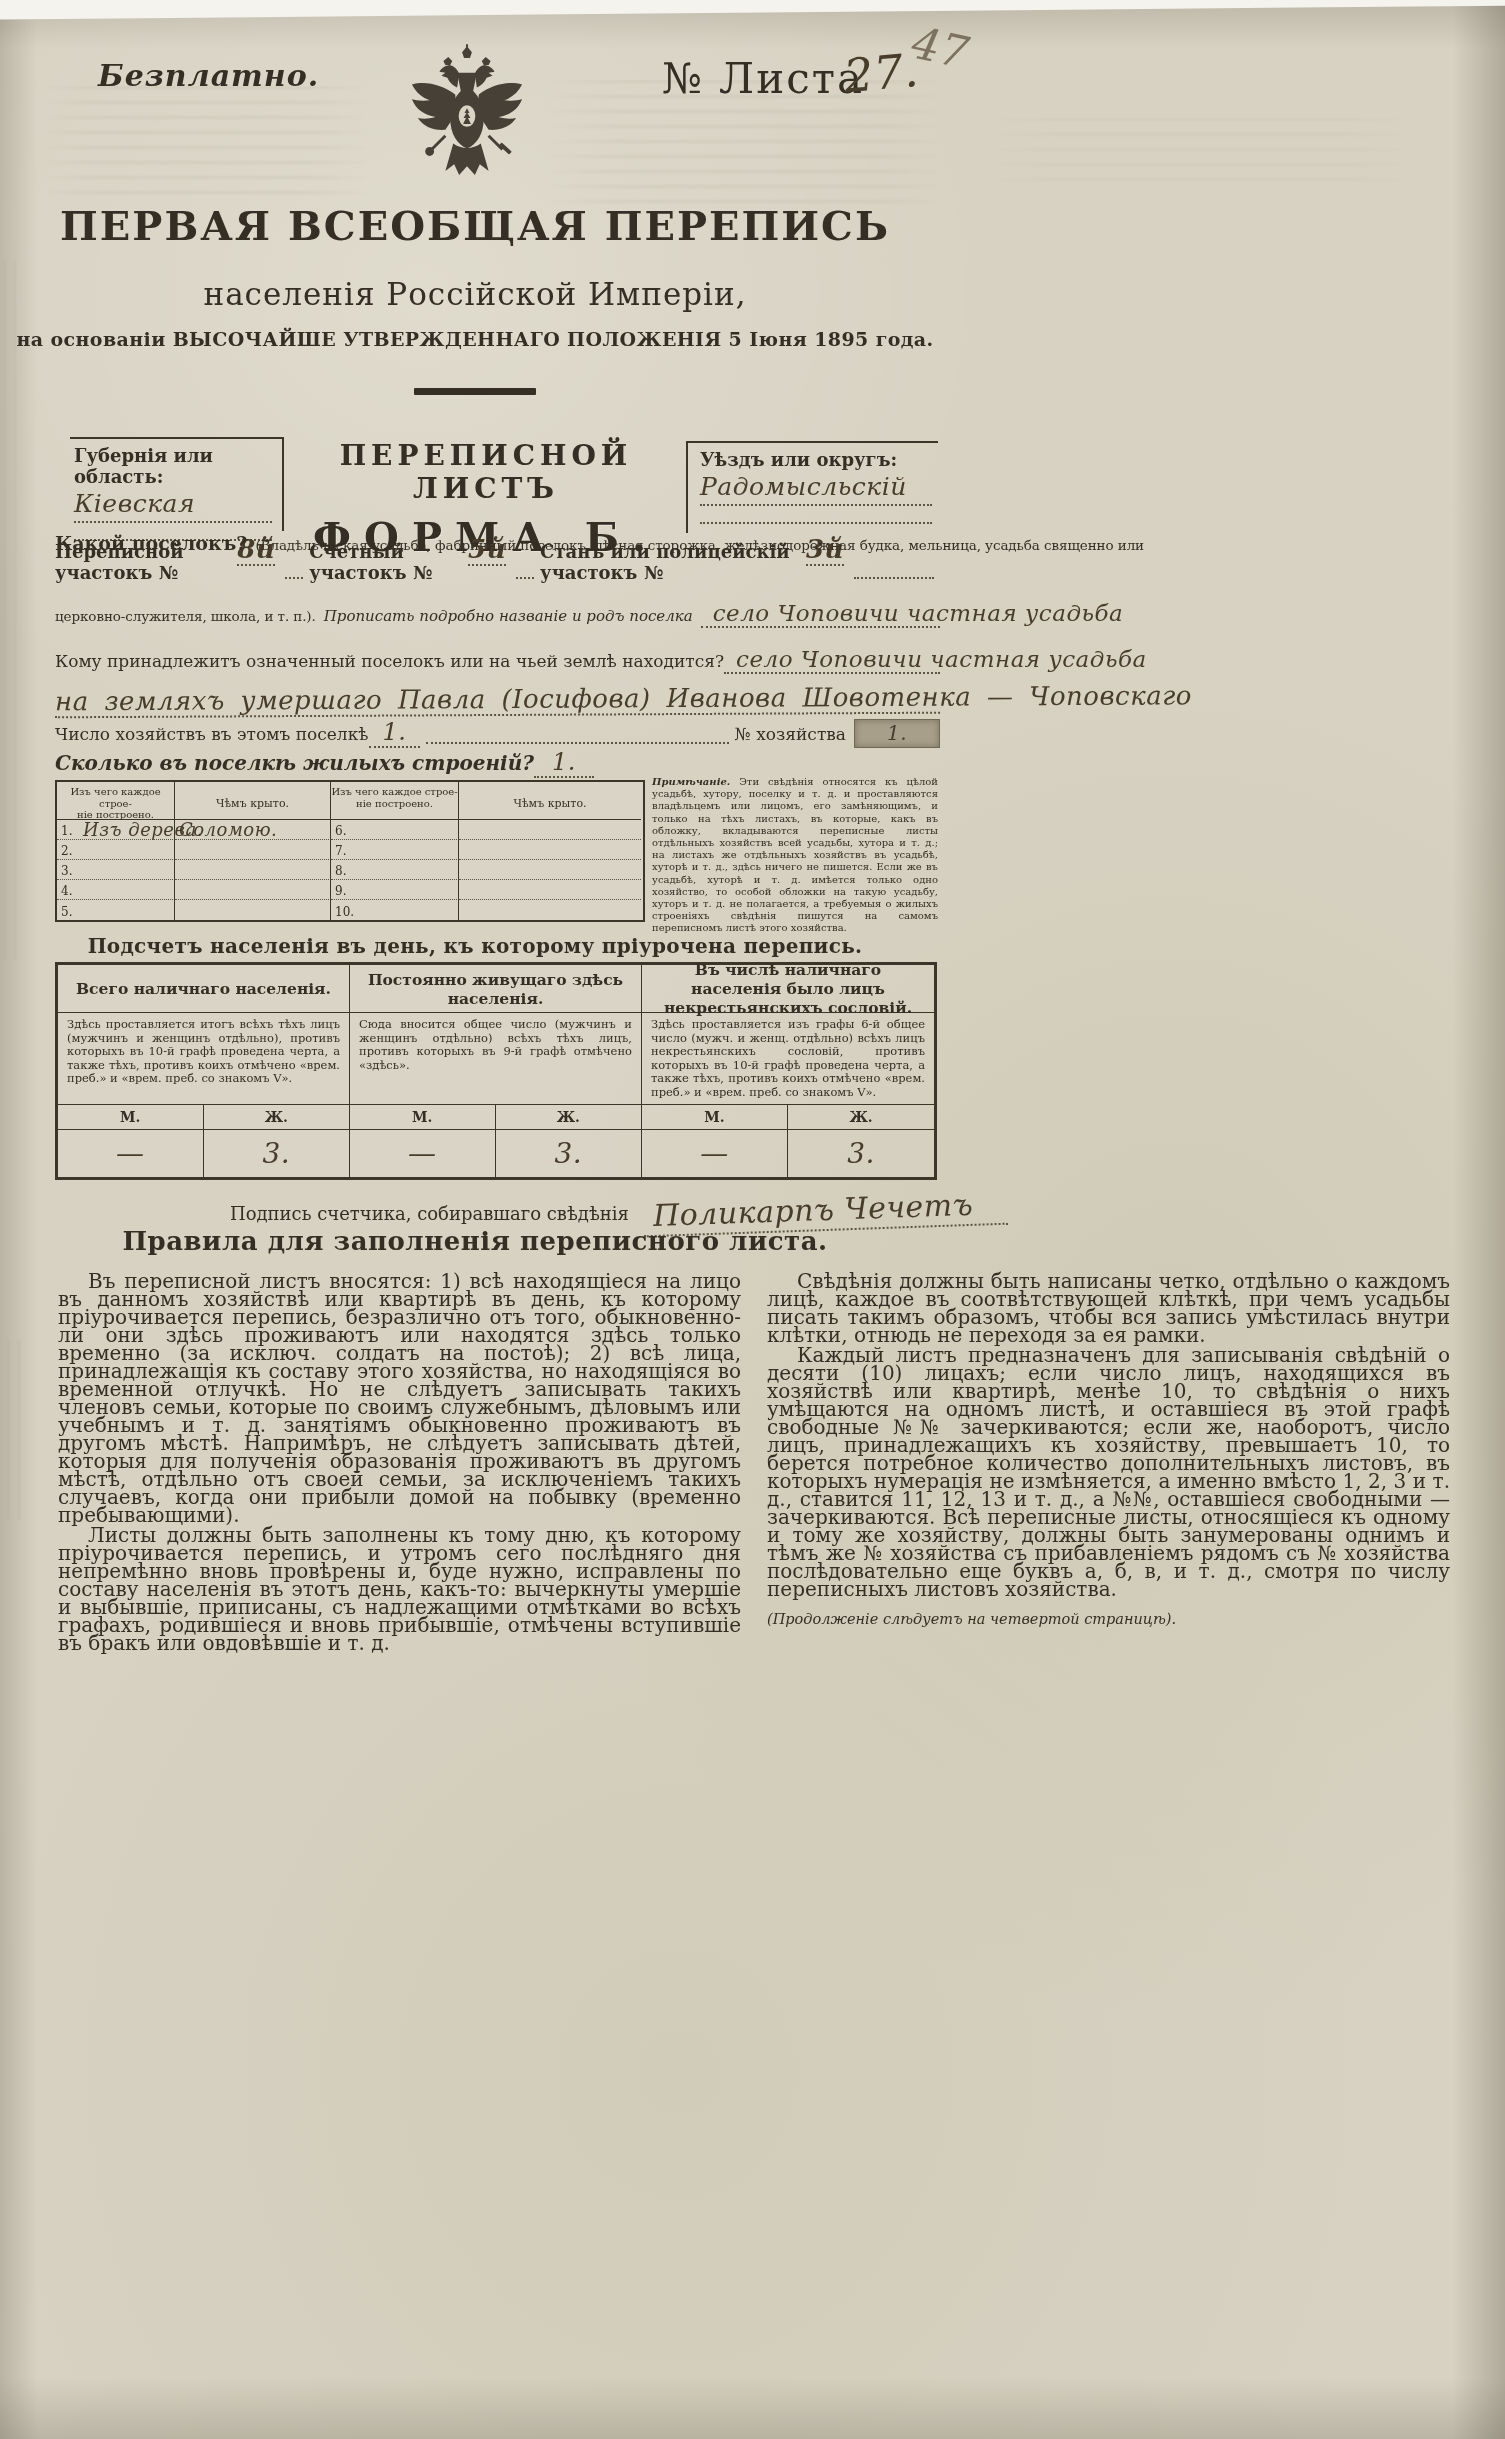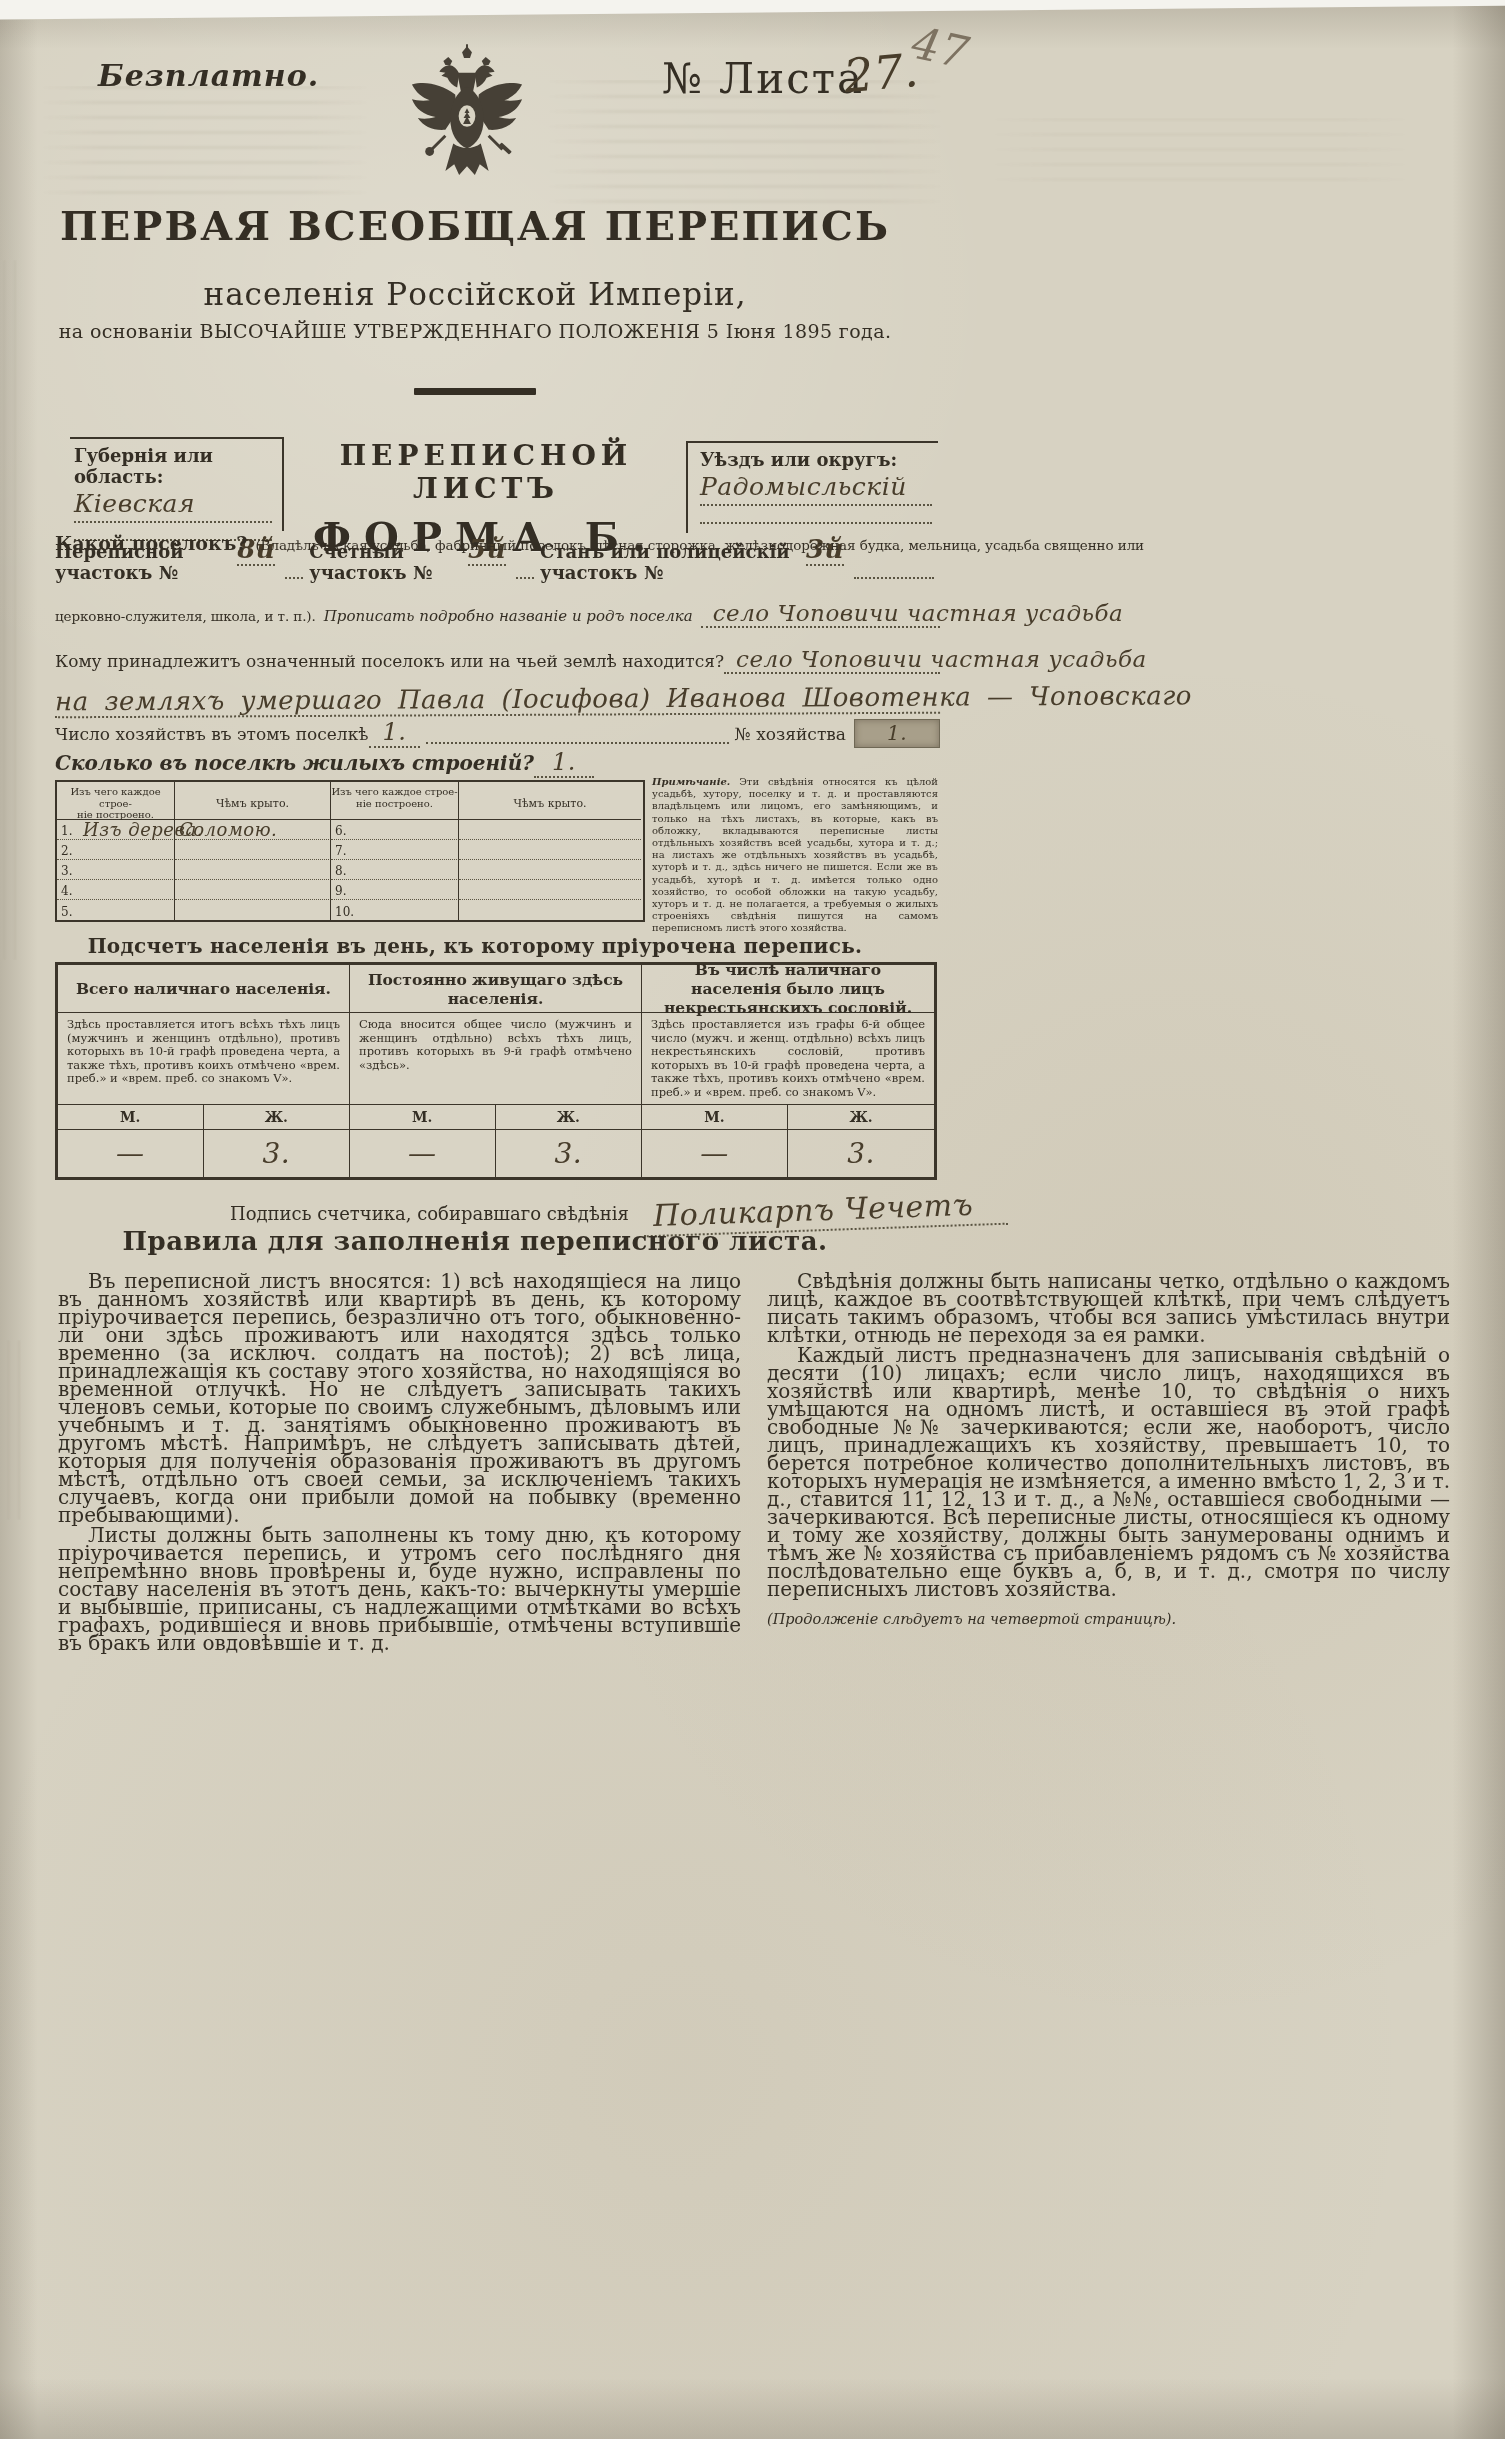--- a/index.html
+++ b/index.html
@@ -30,21 +30,21 @@
   .lbl-free{position:absolute;left:98px;top:58px;font-style:italic;font-weight:bold;font-size:30px;letter-spacing:1px;}
   .eagle{position:absolute;left:408px;top:42px;width:118px;height:154px;opacity:.92;}
   .sheet-no{position:absolute;left:662px;top:54px;font-size:42px;letter-spacing:2px;}
   .sheet-no-val{position:absolute;left:844px;top:46px;font-size:46px;transform:rotate(-5deg);}
   .corner-47{position:absolute;left:912px;top:22px;font-size:44px;transform:rotate(12deg);}
 
   
   .center-950{position:absolute;left:0;width:950px;text-align:center;}
   .t1{top:202px;font-weight:bold;font-size:40px;letter-spacing:2px;}
   .t2{top:276px;font-size:31px;letter-spacing:1px;}
-  .t3{top:320px;font-size:19px;letter-spacing:.4px;}
+  .t3{top:328px;font-size:19px;letter-spacing:.4px;font-weight:bold;}
   .bar{position:absolute;top:388px;left:414px;width:122px;height:7px;background:#342e24;border-radius:1px;}
 
   
   .form-header{position:absolute;top:416px;left:70px;width:868px;height:96px;margin-top:21px;}
   .fh-left{position:absolute;left:0;top:0;width:214px;height:94px;border-top:2px solid #3b352a;border-right:2px solid #3b352a;padding:6px 10px 0 4px;box-sizing:border-box;}
   .fh-right{position:absolute;left:616px;top:4px;width:252px;height:92px;border-top:2px solid #3b352a;border-left:2px solid #3b352a;padding:6px 6px 0 12px;box-sizing:border-box;}
   .fh-label{font-weight:bold;font-size:18px;}
   .fh-value{display:block;font-size:25px;height:32px;border-bottom:2px dotted #5a5442;margin-top:2px;}
   .fh-blank{display:block;height:16px;border-bottom:2px dotted #5a5442;}
   .fh-center{position:absolute;left:226px;top:0;width:380px;text-align:center;}
@@ -368,19 +368,19 @@
     <span class="hand">Поликарпъ Чечетъ</span>
   </div>
 
   <div class="center-950 rules-h">Правила для заполненія переписного листа.</div>
   <div class="rules">
     <div class="rcol">
       <p>Въ переписной листъ вносятся: 1) всѣ находящіеся на лицо въ данномъ хозяйствѣ или квартирѣ въ день, къ которому пріурочивается перепись, безразлично отъ того, обыкновенно-ли они здѣсь проживаютъ или находятся здѣсь только временно (за исключ. солдатъ на постоѣ); 2) всѣ лица, принадлежащія къ составу этого хозяйства, но находящіяся во временной отлучкѣ. Но не слѣдуетъ записывать такихъ членовъ семьи, которые по своимъ служебнымъ, дѣловымъ или учебнымъ и т. д. занятіямъ обыкновенно проживаютъ въ другомъ мѣстѣ. Напримѣръ, не слѣдуетъ записывать дѣтей, которыя для полученія образованія проживаютъ въ другомъ мѣстѣ, отдѣльно отъ своей семьи, за исключеніемъ такихъ случаевъ, когда они прибыли домой на побывку (временно пребывающими).</p>
       <p>Листы должны быть заполнены къ тому дню, къ которому пріурочивается перепись, и утромъ сего послѣдняго дня непремѣнно вновь провѣрены и, буде нужно, исправлены по составу населенія въ этотъ день, какъ-то: вычеркнуты умершіе и выбывшіе, приписаны, съ надлежащими отмѣтками во всѣхъ графахъ, родившіеся и вновь прибывшіе, отмѣчены вступившіе въ бракъ или овдовѣвшіе и т. д.</p>
     </div>
     <div class="rcol">
-      <p>Свѣдѣнія должны быть написаны четко, отдѣльно о каждомъ лицѣ, каждое въ соотвѣтствующей клѣткѣ, при чемъ слѣдуетъ писать такимъ образомъ, чтобы вся запись умѣстилась внутри клѣтки, отнюдь не переходя за ея рамки.</p>
+      <p>Свѣдѣнія должны быть написаны четко, отдѣльно о каждомъ лицѣ, каждое въ соотвѣтствующей клѣткѣ, при чемъ усадьбы писать такимъ образомъ, чтобы вся запись умѣстилась внутри клѣтки, отнюдь не переходя за ея рамки.</p>
       <p>Каждый листъ предназначенъ для записыванія свѣдѣній о десяти (10) лицахъ; если число лицъ, находящихся въ хозяйствѣ или квартирѣ, менѣе 10, то свѣдѣнія о нихъ умѣщаются на одномъ листѣ, и оставшіеся въ этой графѣ свободные №№ зачеркиваются; если же, наоборотъ, число лицъ, принадлежащихъ къ хозяйству, превышаетъ 10, то берется потребное количество дополнительныхъ листовъ, въ которыхъ нумерація не измѣняется, а именно вмѣсто 1, 2, 3 и т. д., ставится 11, 12, 13 и т. д., а №№, оставшіеся свободными — зачеркиваются. Всѣ переписные листы, относящіеся къ одному и тому же хозяйству, должны быть занумерованы однимъ и тѣмъ же № хозяйства съ прибавленіемъ рядомъ съ № хозяйства послѣдовательно еще буквъ а, б, в, и т. д., смотря по числу переписныхъ листовъ хозяйства.</p>
       <p class="cont">(Продолженіе слѣдуетъ на четвертой страницѣ).</p>
     </div>
   </div>
 
 </div>
 
 </body></html>

